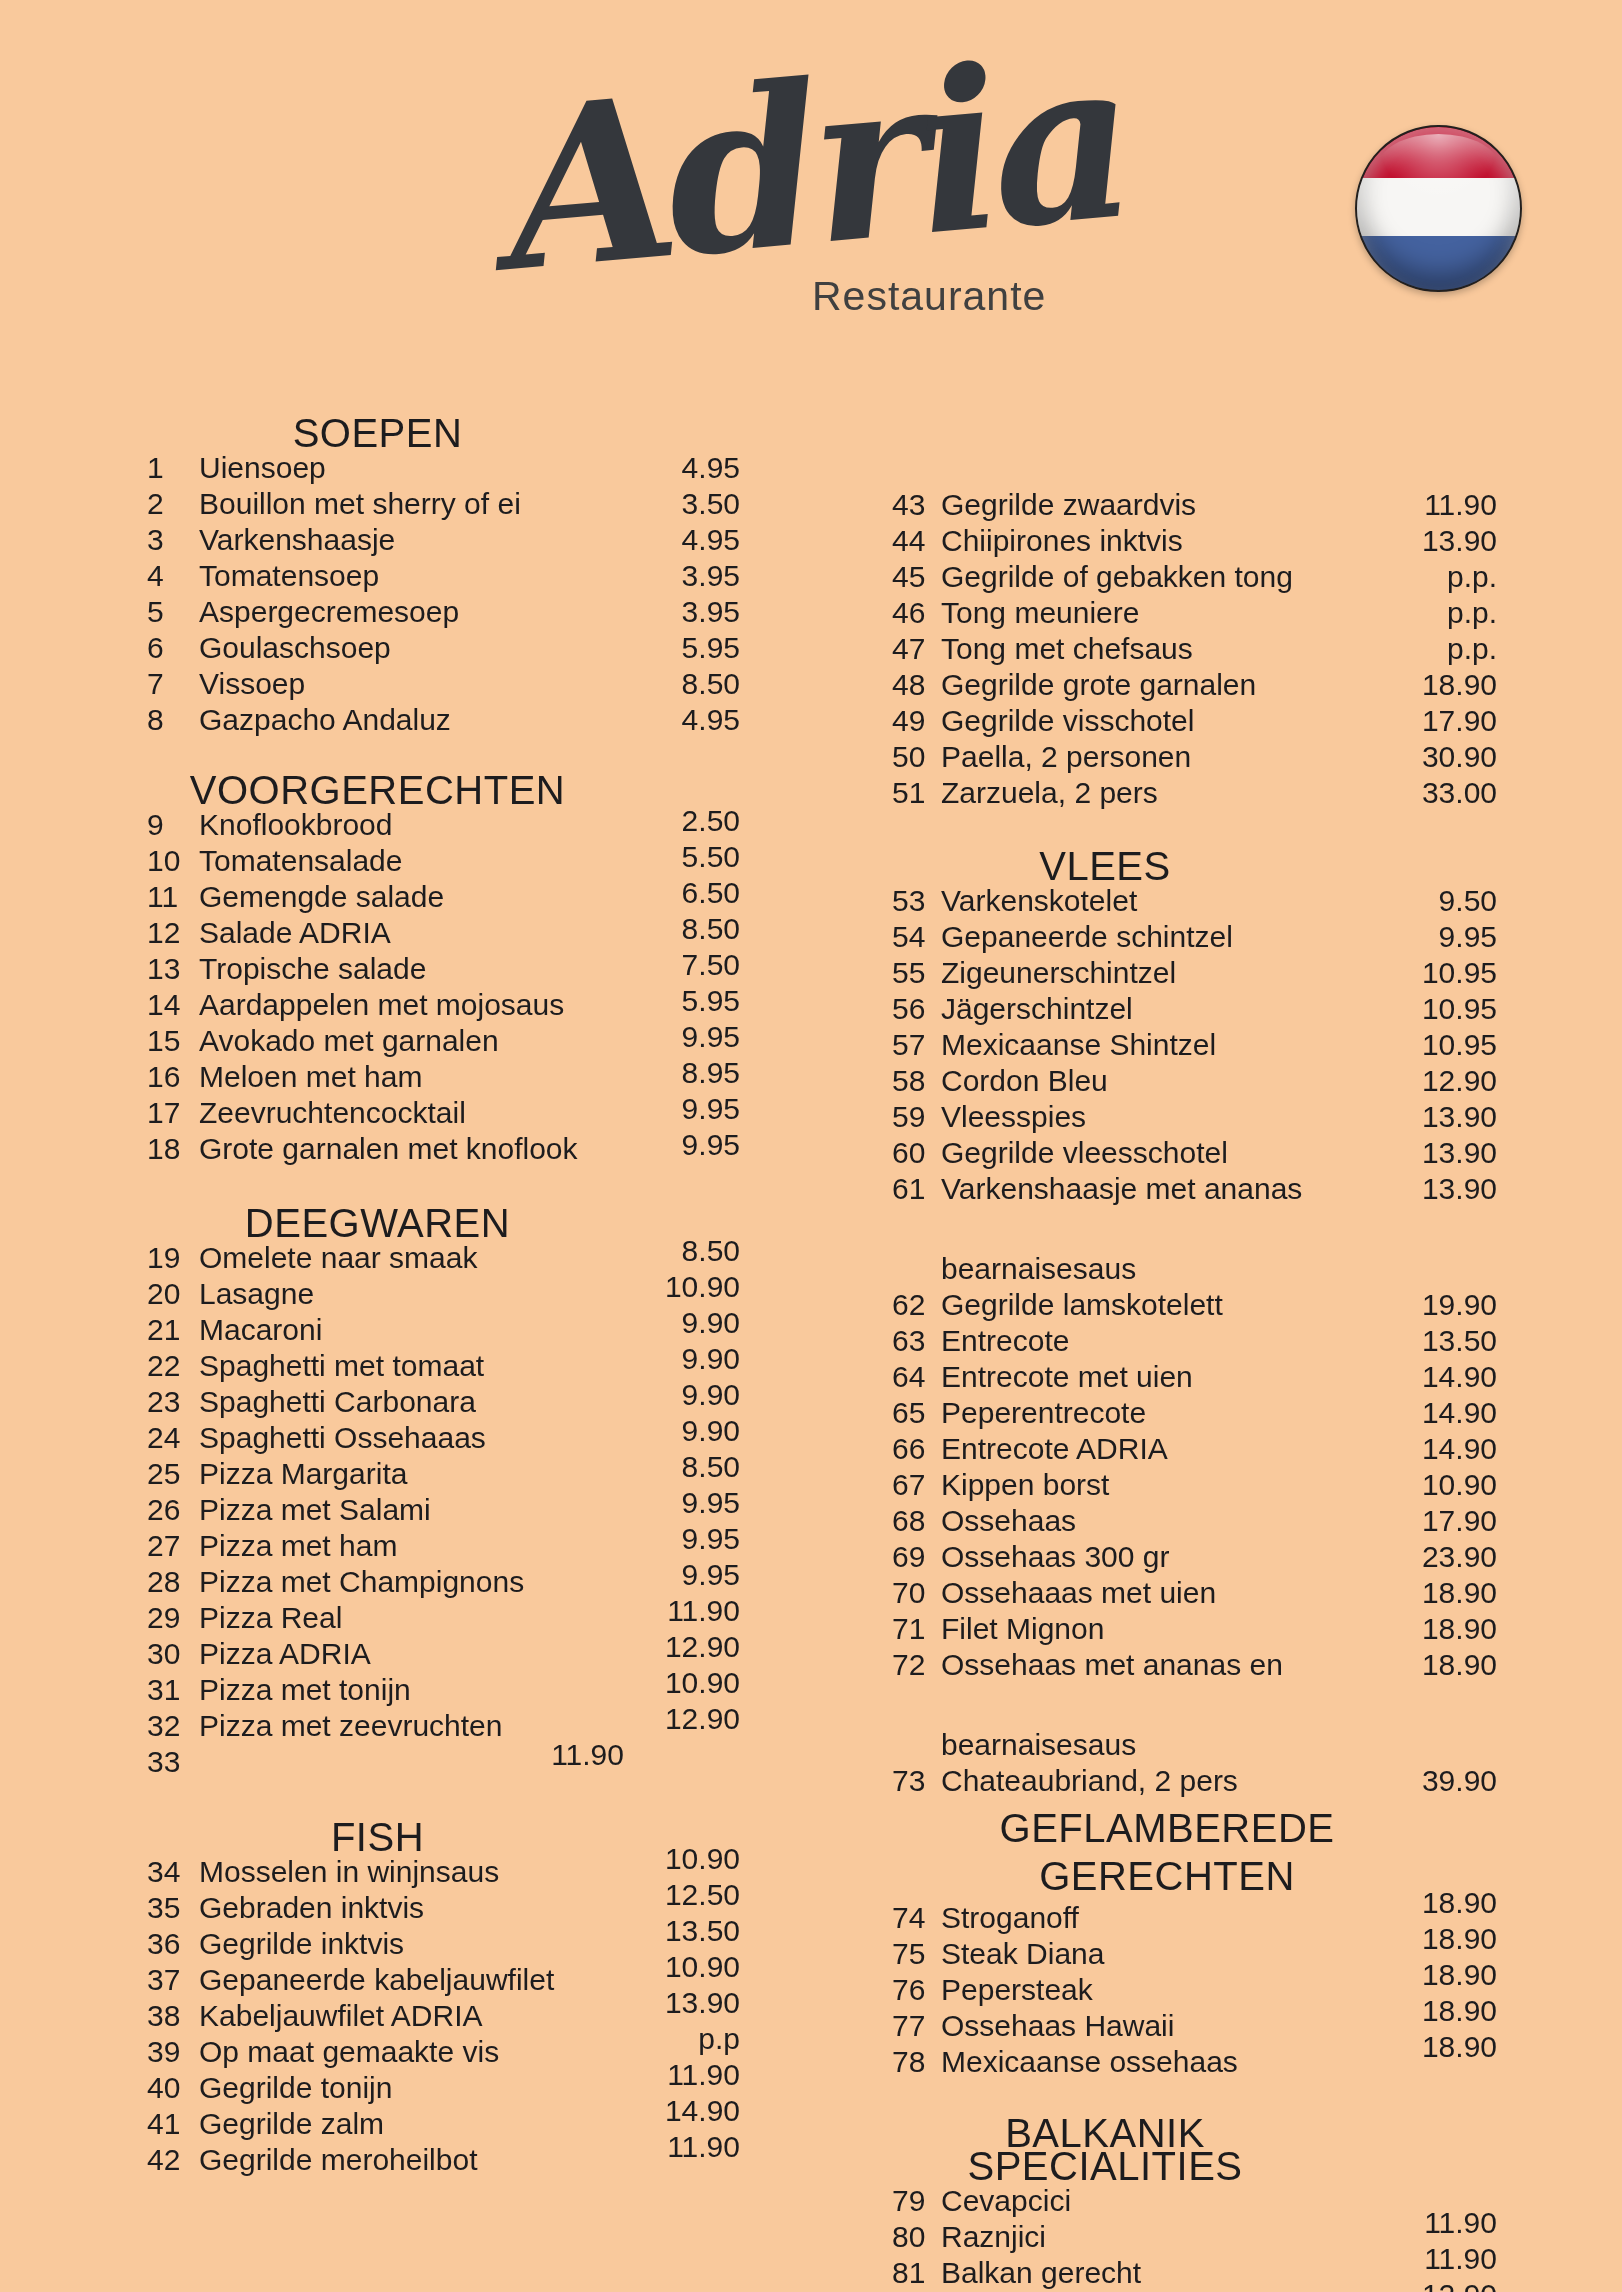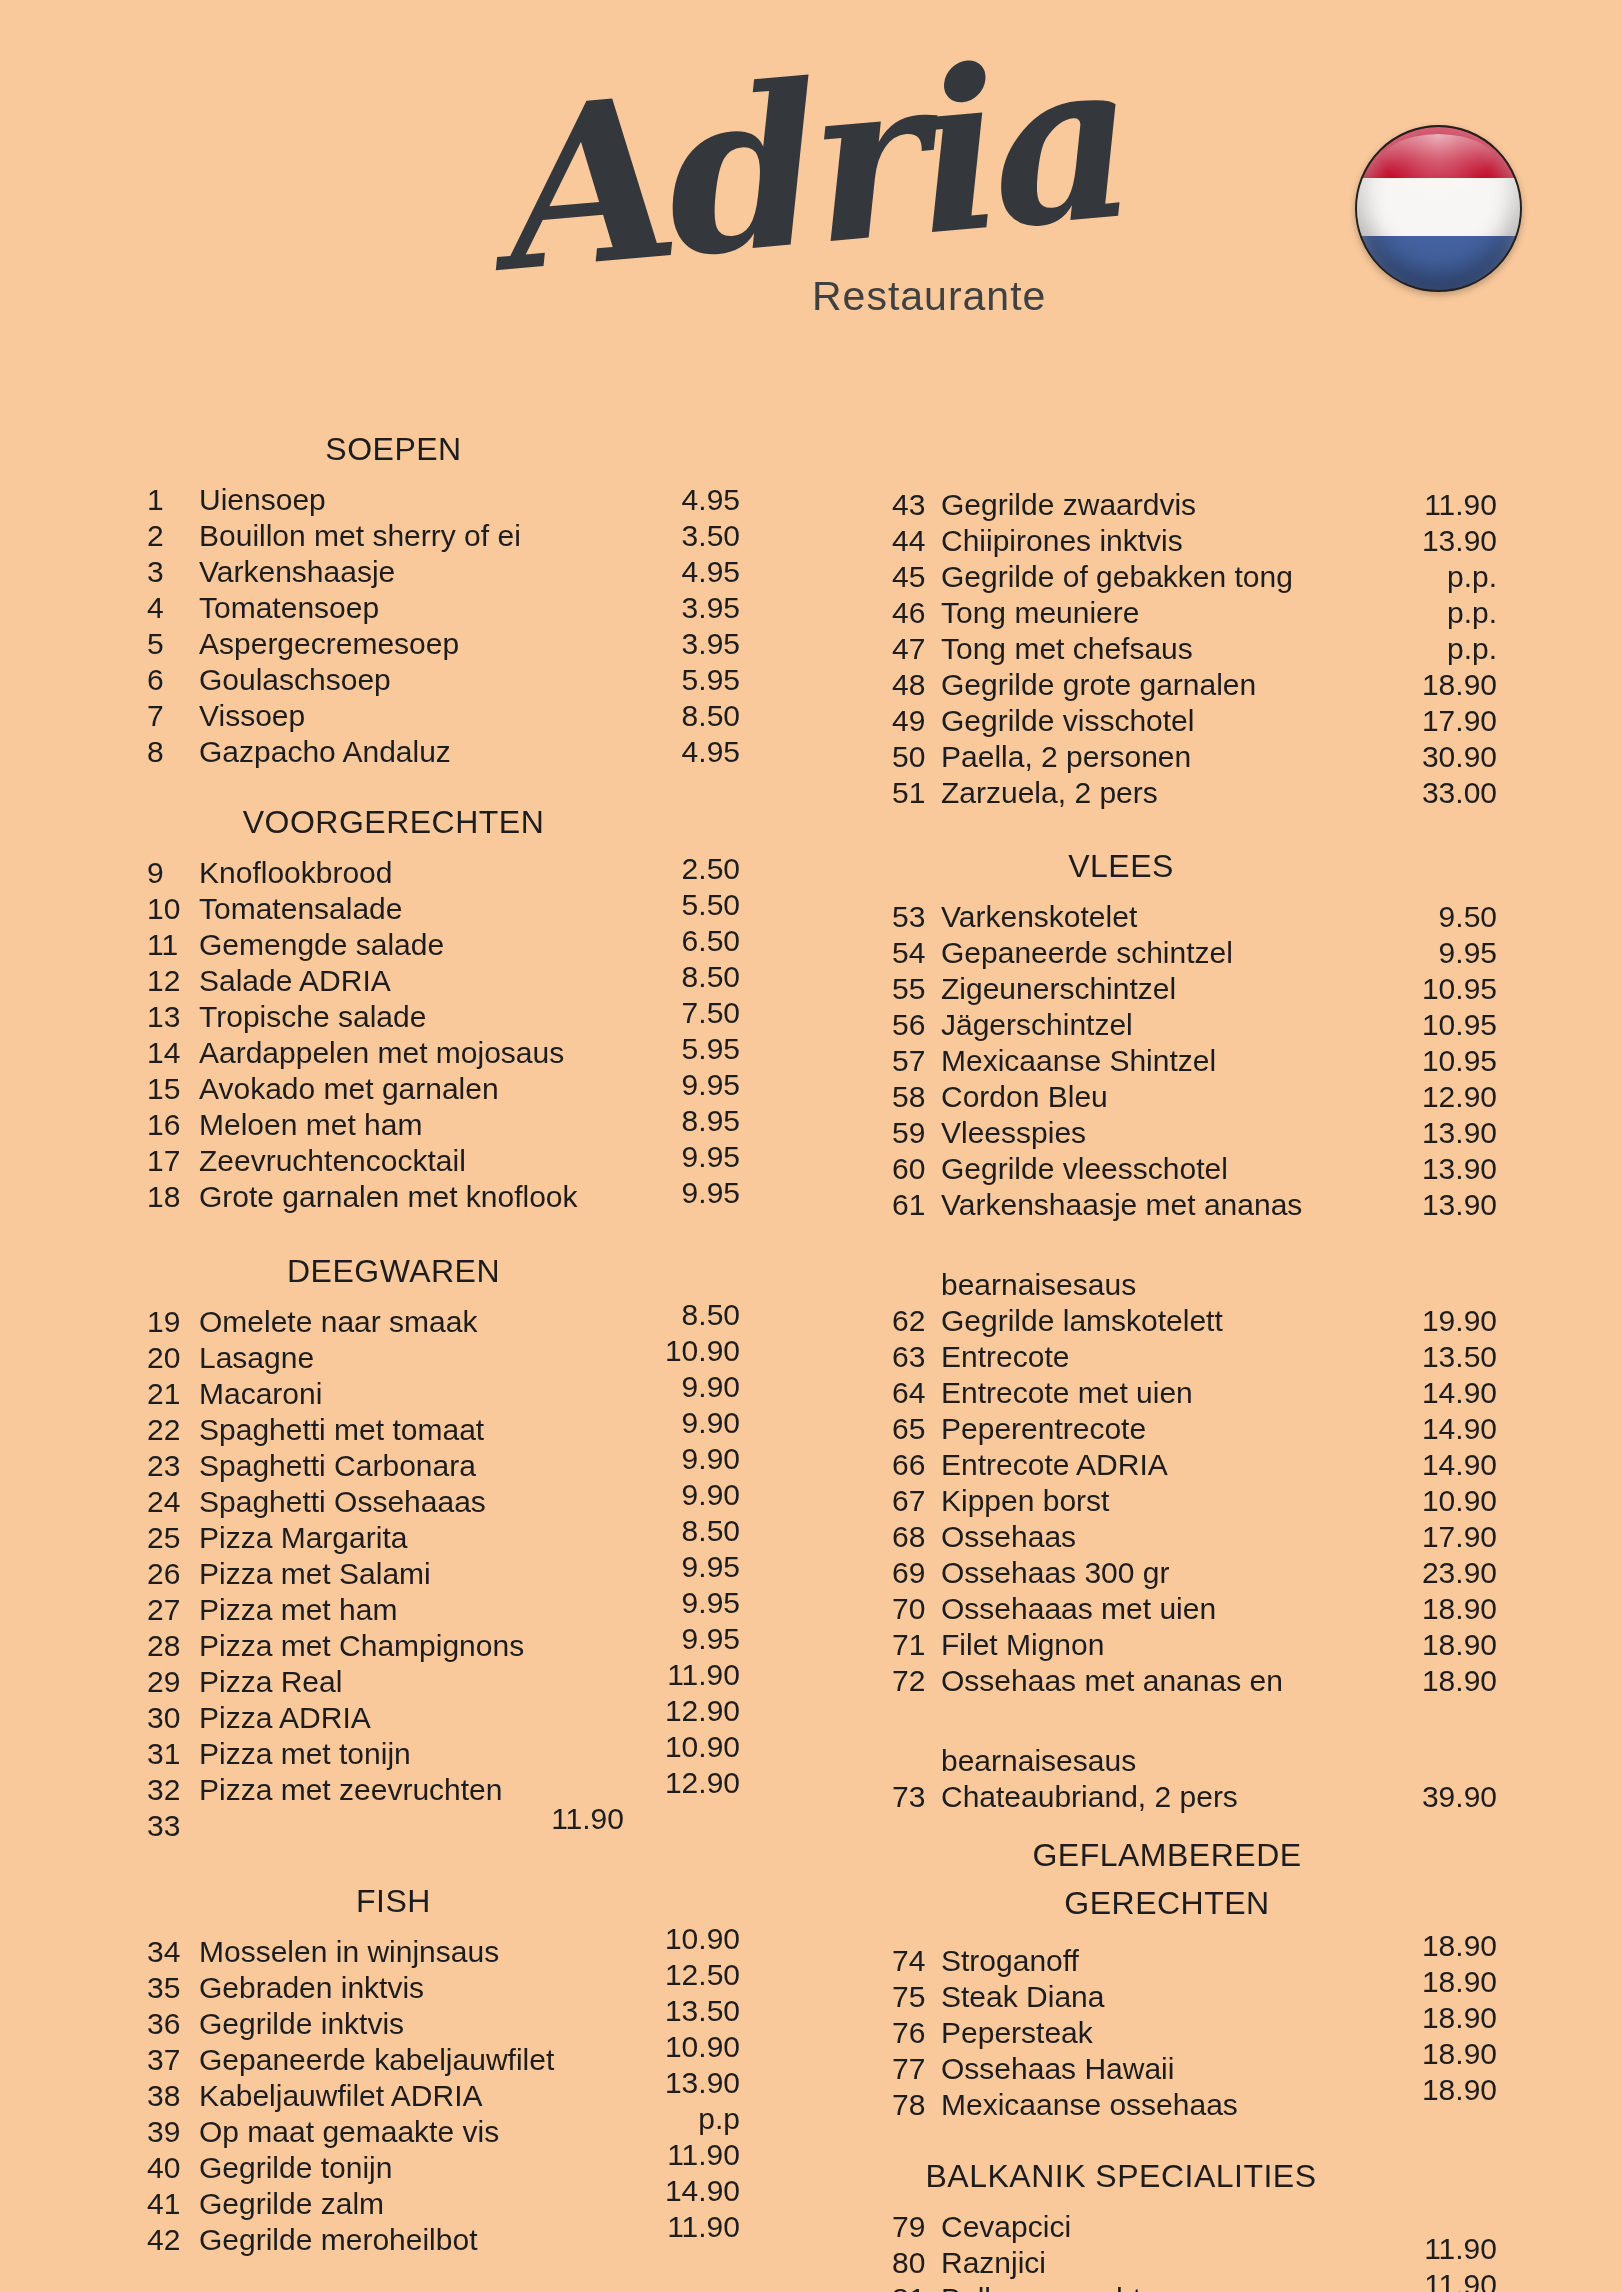--- a/index.html
+++ b/index.html
@@ -21,21 +21,21 @@
                    0 2.9px 7.8px rgba(0,0,0,.25);}
   .flag::before{content:"";position:absolute;left:12%;top:4%;width:76%;height:42%;
         border-radius:50%;
         background:radial-gradient(ellipse at 50% 0%,rgba(255,255,255,.55),rgba(255,255,255,0) 70%);}
 
   
   .col{position:absolute;}
   #col-left{left:147px;top:417px;width:593px;}
   #col-right{left:892px;top:487px;width:605px;}
 
-  .sec-title{font-size:32px;line-height:33px;font-weight:400;margin:16px;letter-spacing:0.5px;}
+  .sec-title{font-size:40px;line-height:33px;font-weight:400;margin:0;letter-spacing:0.5px;}
   #col-left .sec-title{width:461px;text-align:center;}
   #col-right .sec-title{width:426px;text-align:center;}
   .sec-right2 .sec-title{width:323px;text-align:left;margin-left:62px;line-height:48px;}
 
   .row{display:grid;grid-template-columns:52px 1fr 116px;font-size:30px;line-height:36px;}
   #col-right .row{grid-template-columns:49px 1fr 116px;}
   .num{text-align:left;}
   .pr{text-align:right;}
   .nm2{grid-column:2;margin-top:44px;}
 

